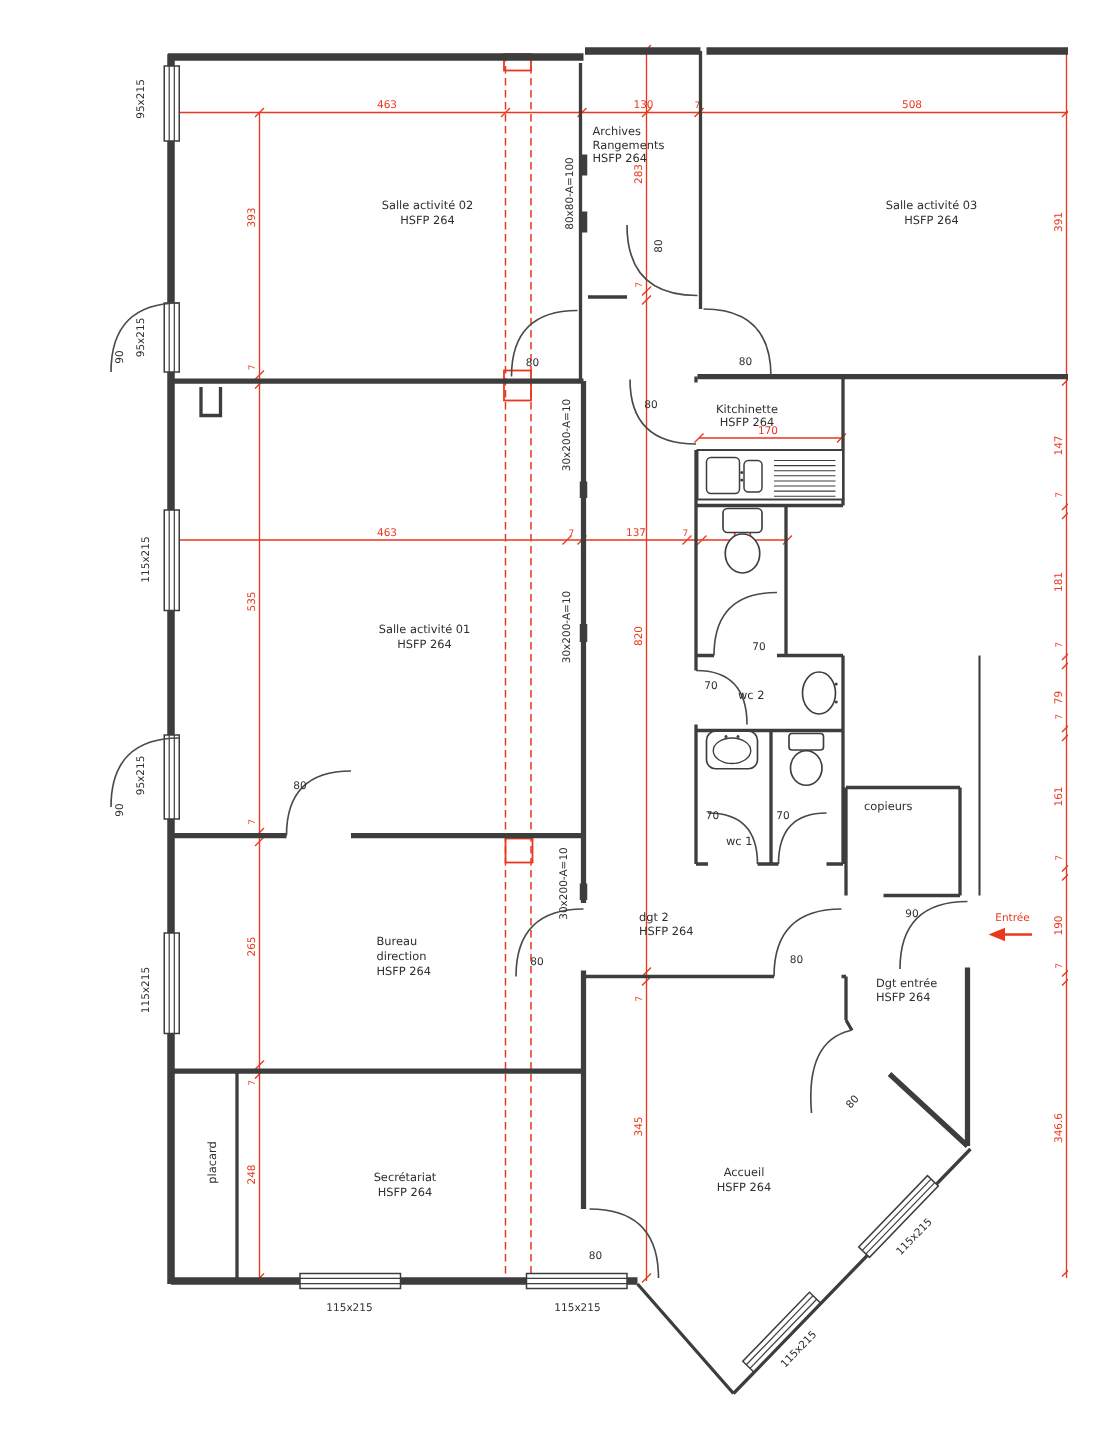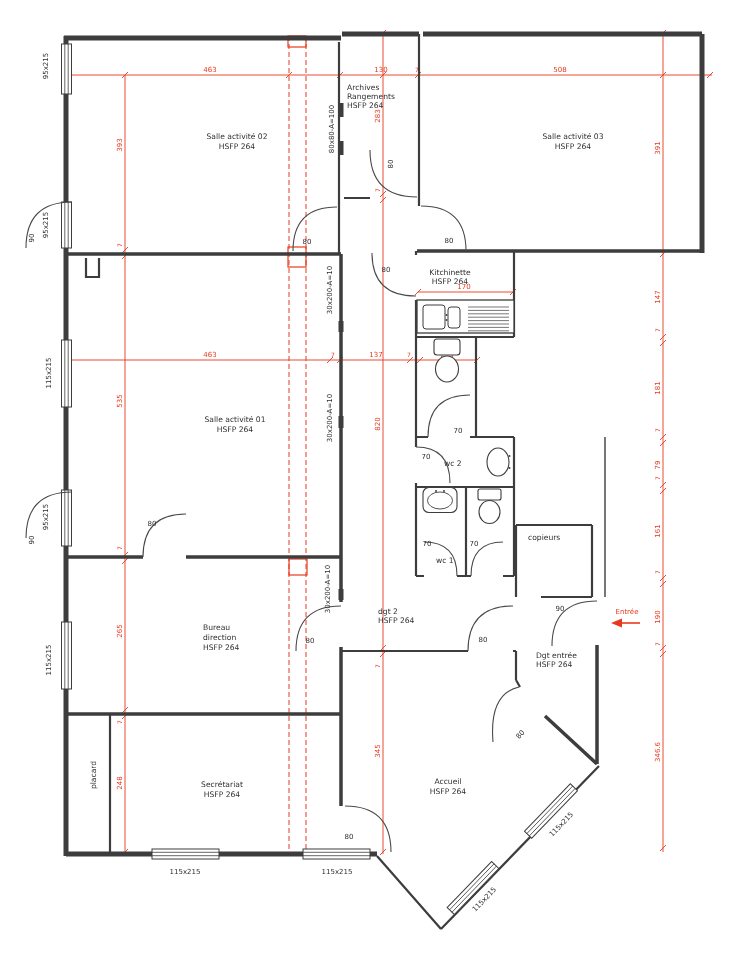--- a/index.html
+++ b/index.html
@@ -1,17 +1,17 @@
 <!DOCTYPE html>
 <html><head>
 <meta charset="utf-8">
 <style>
   html,body{margin:0;padding:0;background:#ffffff;}
-  .page{width:730px;height:960px;position:relative;background:#ffffff;overflow:hidden;
-        font-family:"DejaVu Sans","Liberation Sans",sans-serif;}
+  .page{width:664px;height:960px;position:relative;background:#ffffff;overflow:hidden;
+        font-family:"DejaVu Sans","Liberation Sans",sans-serif;margin-left:48px;}
   svg text{font-family:"DejaVu Sans","Liberation Sans",sans-serif;}
   .roomtxt{fill:#2f2f2f;font-size:7.6px;}
   .smalltxt{fill:#2f2f2f;font-size:7px;}
   .dimtxt{fill:#e8391f;font-size:7px;}
   .tinytxt{fill:#e8391f;font-size:6px;}
 </style>
 </head>
 <body>
 
 <div class="page">

